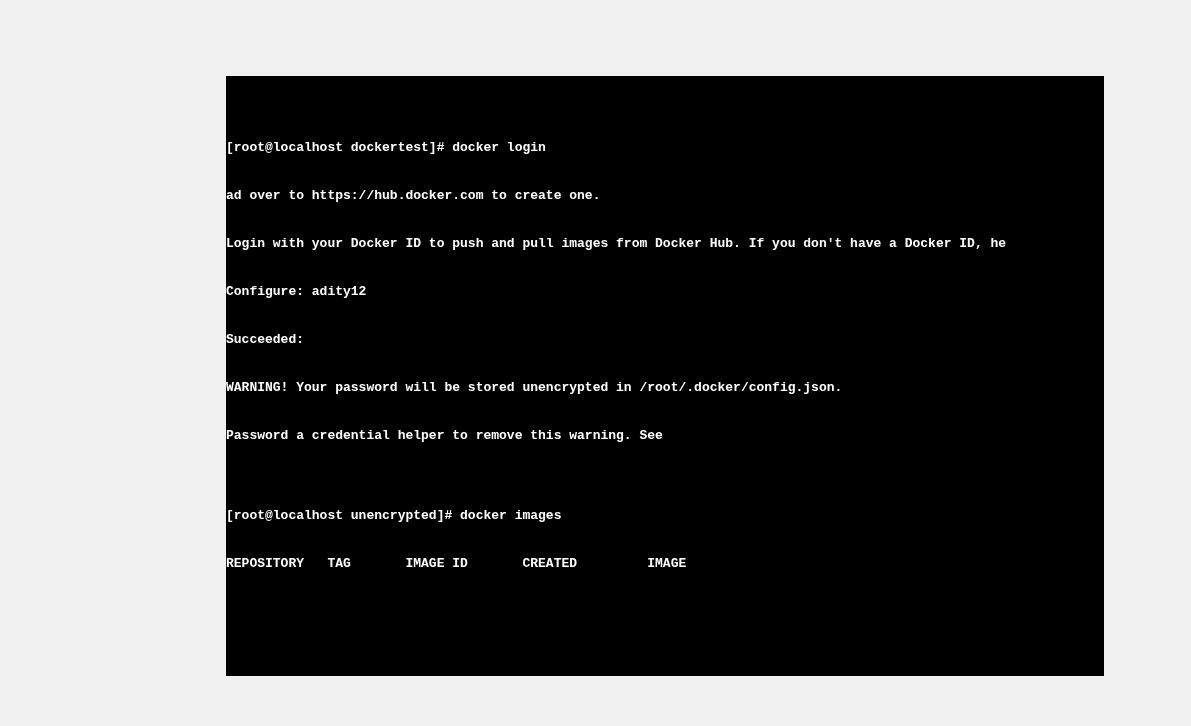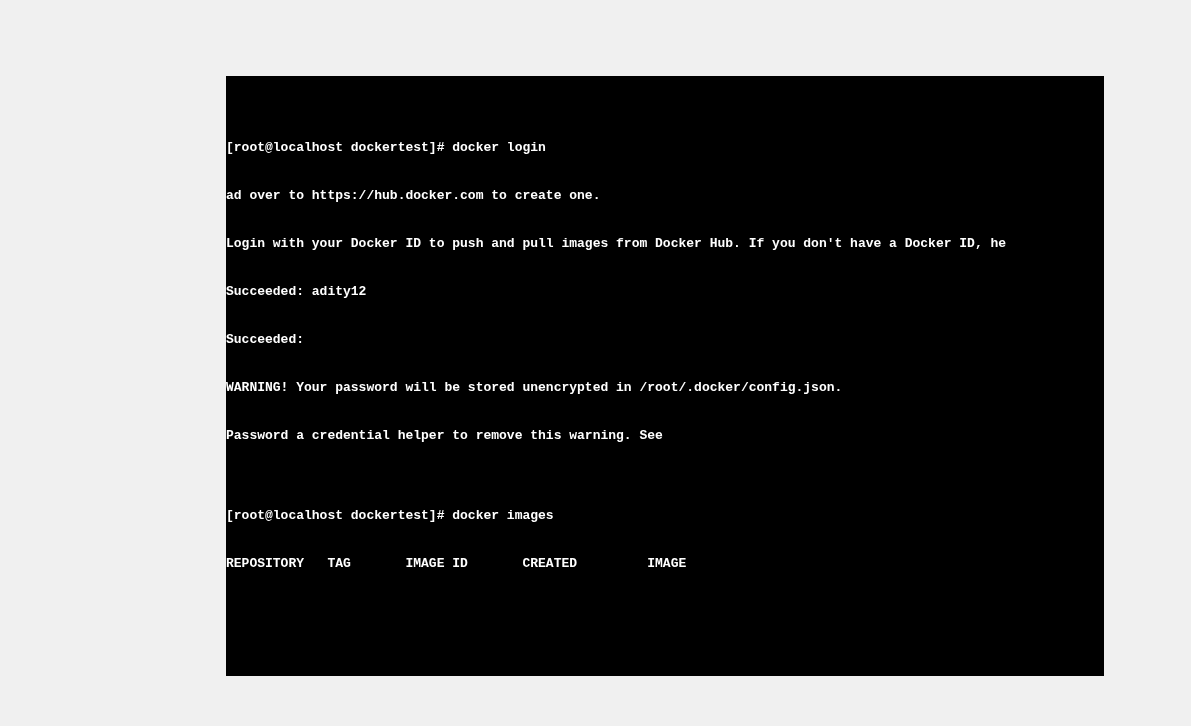--- a/index.html
+++ b/index.html
@@ -37,26 +37,26 @@
     }
   </style>
 </head>
 <body>
 
 <div class="terminal">
   <div class="terminal-content">
     <div class="line">[root@localhost dockertest]# docker login</div>
     <div class="line">ad over to https://hub.docker.com to create one.</div>
     <div class="line">Login with your Docker ID to push and pull images from Docker Hub. If you don't have a Docker ID, he</div>
-    <div class="line">Succeeded: adity12</div>
+    <div class="line">Configure: adity12</div>
     <div class="line">Succeeded:</div>
     <div class="line">WARNING! Your password will be stored unencrypted in /root/.docker/config.json.</div>
     <div class="line">Password a credential helper to remove this warning. See</div>
     <div class="line"></div>
-    <div class="line">[root@localhost dockertest]# docker images</div>
+    <div class="line">[root@localhost unencrypted]# docker images</div>
     <div class="line">REPOSITORY   TAG       IMAGE ID       CREATED         IMAGE</div>
     
     
     
     
     
     
   </div>
 </div>
 

